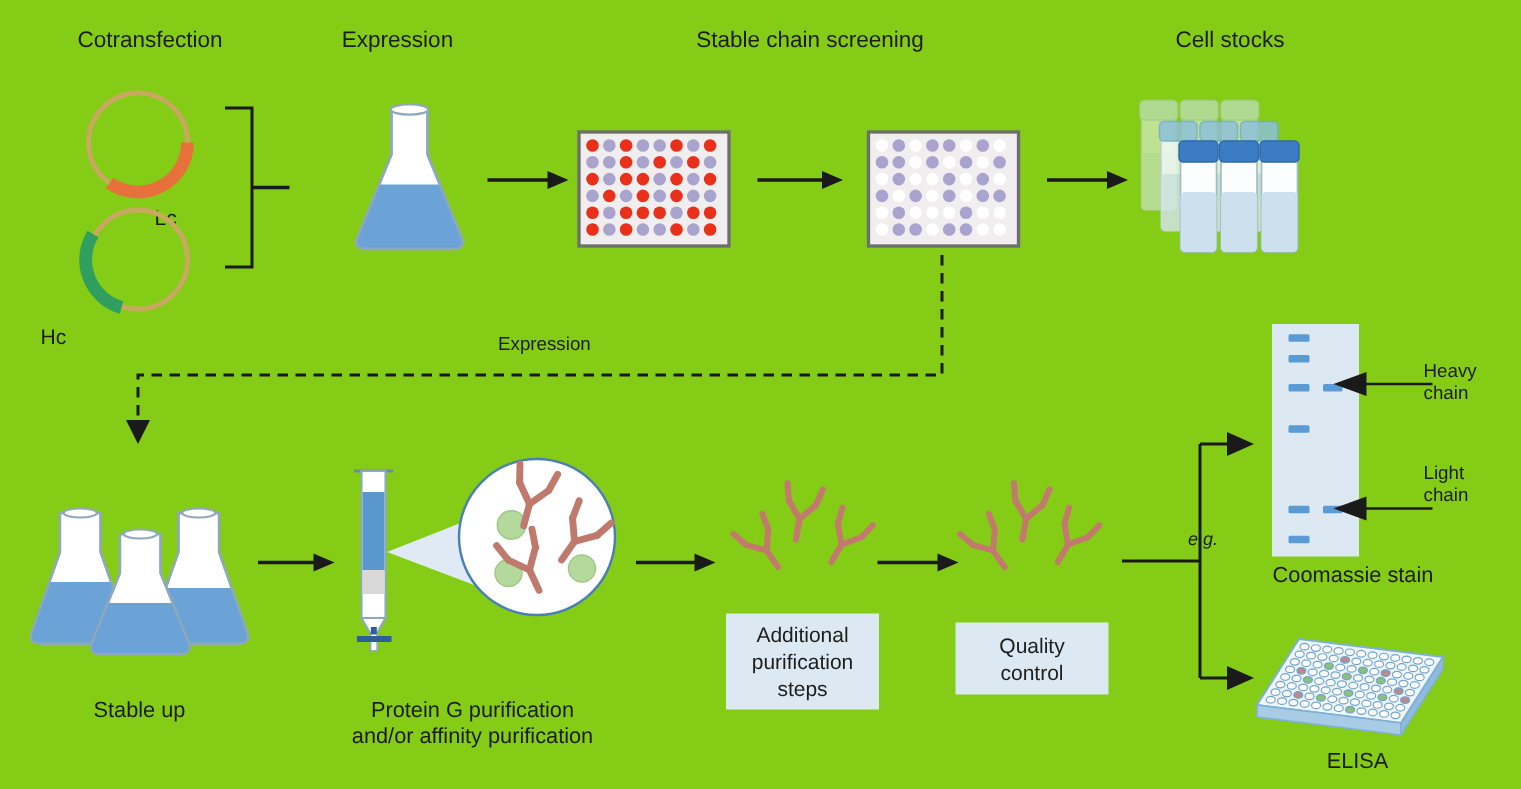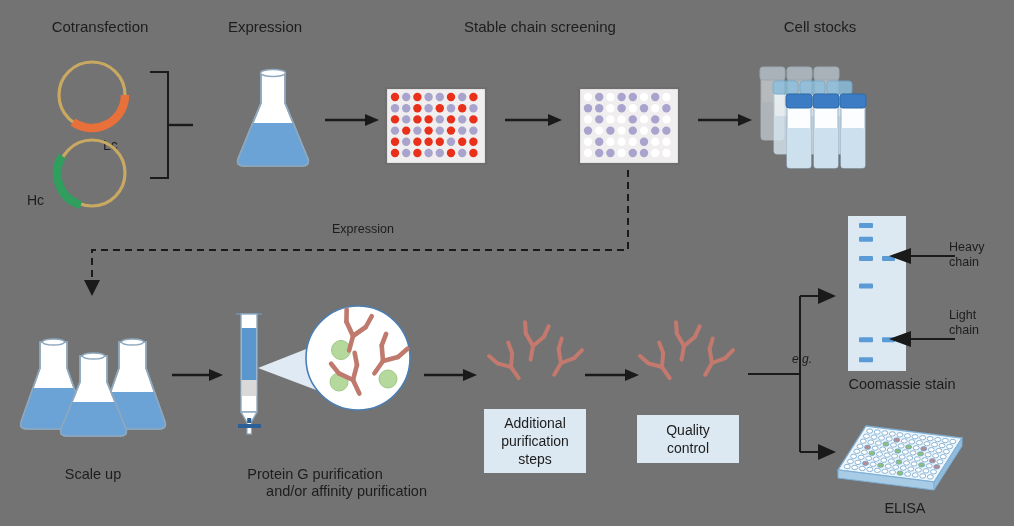--- a/index.html
+++ b/index.html
@@ -1,19 +1,19 @@
 <!DOCTYPE html>
 <html><head>
 <meta charset="utf-8">
 <style>
   html,body{margin:0;padding:0;background:#ffffff;}
   body{width:1014px;height:526px;overflow:hidden;
        font-family:"Liberation Sans","DejaVu Sans",sans-serif;
        color:#1a1a1a;}
-  #stage{position:relative;width:1014px;height:526px;background:#737373;}
+  #stage{position:relative;width:1014px;height:526px;background:#84cc16;}
   .abs{position:absolute;}
   .hdr{font-size:15px;color:#1d1d1d;text-align:center;white-space:nowrap;}
   .cap{font-size:14.5px;color:#1d1d1d;text-align:center;white-space:nowrap;line-height:17px;}
   .smlab{font-size:12.5px;color:#1d1d1d;line-height:15px;}
   .tiny{font-size:14px;color:#1d1d1d;margin-top:24px;}
   .eg{font-size:12px;font-style:italic;color:#1d1d1d;}
   .boxlab{background:#dce9f3;color:#1d1d1d;font-size:14px;text-align:center;
           line-height:18px;display:flex;align-items:center;justify-content:center;}
   svg{display:block;overflow:visible;}
 </style>
@@ -34,21 +34,21 @@
     </svg>
   </div>
   <div class="abs tiny" style="left:103px;top:113px;">Lc</div>
 
   <div class="abs" style="left:40px;top:135px;">
     <svg width="110" height="80" viewBox="0 0 110 80">
       <circle cx="52" cy="38" r="33" fill="none" stroke="#c9a961" stroke-width="3.2"></circle>
       <path d="M 22 21 A 33 33 0 0 0 41 70" fill="none" stroke="#2f9e5e" stroke-width="8.5" stroke-linecap="butt"></path>
     </svg>
   </div>
-  <div class="abs tiny" style="left:27px;top:168px;">Hc</div>
+  <div class="abs tiny" style="left:27px;top:192px;">Hc</div>
 
   <div class="abs" style="left:148px;top:70px;">
     <svg width="60" height="110" viewBox="0 0 60 110">
       <path d="M 2 2 L 20 2 L 20 108 L 2 108" fill="none" stroke="#1a1a1a" stroke-width="2"></path>
       <line x1="20" y1="55" x2="45" y2="55" stroke="#1a1a1a" stroke-width="2.4"></line>
     </svg>
   </div>
 
   <div class="abs" style="left:228px;top:63px;">
     <svg width="90" height="110" viewBox="0 0 90 110">
@@ -295,21 +295,21 @@
       <ellipse cx="114.5" cy="12" rx="11" ry="3" fill="#fff" stroke="#8fa8bd" stroke-width="1.4"></ellipse>
 
       <path d="M 62 26 L 62 52 L 43 99 Q 41 106 49 106 L 102 106 Q 110 106 108 99 L 89 52 L 89 26 Z" fill="#ffffff" stroke="#8fa8bd" stroke-width="1.5"></path>
       <g clip-path="url(#fB)">
           <rect x="35" y="72" width="90" height="50" fill="#6ba3d6"></rect>
         </g>
       <path d="M 62 26 L 62 52 L 43 99 Q 41 106 49 106 L 102 106 Q 110 106 108 99 L 89 52 L 89 26 Z" fill="none" stroke="#8fa8bd" stroke-width="1.5"></path>
       <ellipse cx="75.5" cy="26" rx="11" ry="3" fill="#fff" stroke="#8fa8bd" stroke-width="1.4"></ellipse>
     </svg>
   </div>
-  <div class="abs cap" style="left:28px;top:466px;width:130px;">Scale up</div>
+  <div class="abs cap" style="left:28px;top:466px;width:130px;">Stable up</div>
 
   <div class="abs" style="left:172px;top:368px;">
     <svg width="52" height="14" viewBox="0 0 52 14">
       <line x1="0" y1="7" x2="39" y2="7" stroke="#1a1a1a" stroke-width="2.4"></line>
       <polygon points="37,1 51,7 37,13" fill="#1a1a1a"></polygon>
     </svg>
   </div>
 
   <div class="abs" style="left:228px;top:310px;">
     <svg width="48" height="125" viewBox="0 0 48 125">
@@ -360,21 +360,21 @@
         <line x1="0" y1="0" x2="0" y2="15"></line>
         <line x1="0" y1="0" x2="-10" y2="-12"></line>
         <line x1="0" y1="0" x2="10" y2="-12"></line>
         <line x1="-10" y1="-12" x2="-13" y2="-24"></line>
         <line x1="10" y1="-12" x2="13" y2="-24"></line>
       </g>
     </svg>
   </div>
 
   <div class="abs cap" style="left:203px;top:466px;width:224px;">Protein G purification</div>
-  <div class="abs cap" style="left:203px;top:483px;width:224px;text-align:right;">and/or affinity purification</div>
+  <div class="abs cap" style="left:203px;top:483px;width:224px;">and/or affinity purification</div>
 
   <div class="abs" style="left:424px;top:368px;">
     <svg width="54" height="14" viewBox="0 0 54 14">
       <line x1="0" y1="7" x2="41" y2="7" stroke="#1a1a1a" stroke-width="2.4"></line>
       <polygon points="39,1 53,7 39,13" fill="#1a1a1a"></polygon>
     </svg>
   </div>
 
   <div class="abs" style="left:487px;top:326px;">
     <svg width="96" height="62" viewBox="0 0 96 62">

